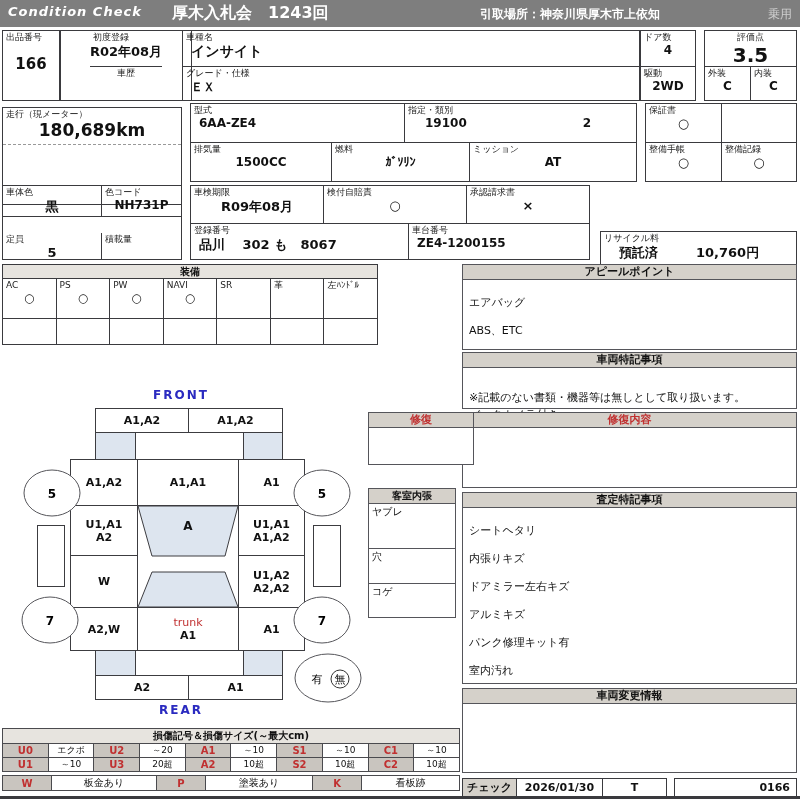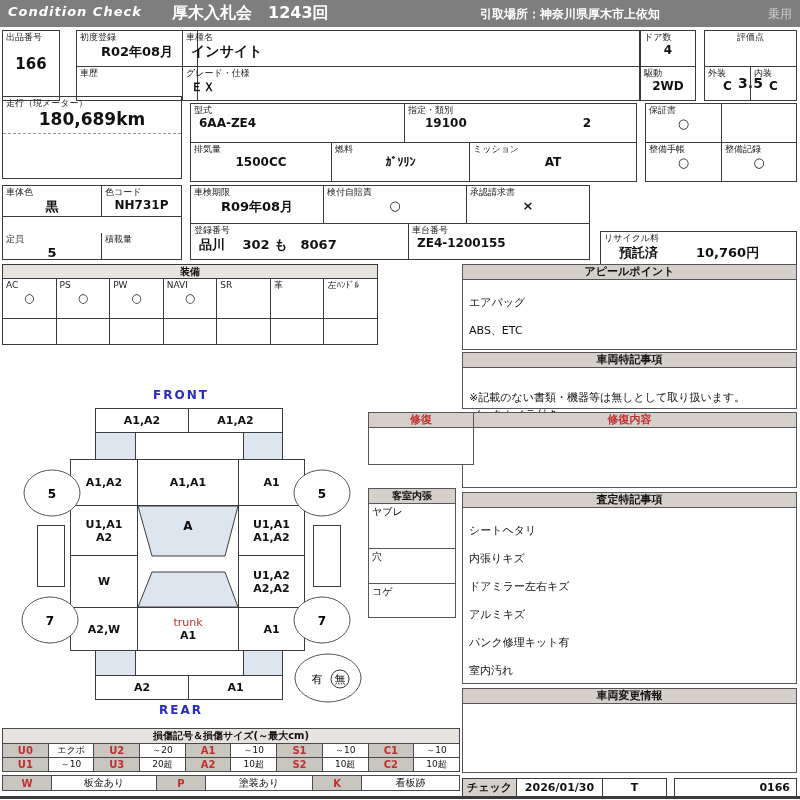--- a/index.html
+++ b/index.html
@@ -36,21 +36,21 @@
     <span style="left:8px;font-style:italic;font-weight:bold;font-size:13px;letter-spacing:1px;">Condition  Check</span>
     <span style="left:172px;font-weight:bold;font-size:16px;top:3px;">厚木入札会　1243回</span>
     <span style="left:480px;font-weight:bold;font-size:12px;top:6px;">引取場所：神奈川県厚木市上依知</span>
     <span style="right:8px;left:auto;font-size:12px;top:6px;color:#cfcfcf;">乗用</span>
   </div>
 
   <div class="abs b" style="left:2px;top:30px;width:58px;height:71px;">
     <span class="lb">出品番号</span>
     <span class="vc" style="font-size:15px;margin-top:12px;">166</span>
   </div>
-  <div class="abs b col" style="left:76px;top:30px;width:122px;height:71px;">
+  <div class="abs b col" style="left:60px;top:30px;width:132px;height:71px;align-items:center;">
     <div style="height:35px;border-bottom:1px solid #3a3a3e;">
       <span class="lb">初度登録</span>
       <span class="vc" style="font-size:13px;">R02年08月</span>
     </div>
     <div style="flex:1;">
       <span class="lb">車歴</span>
       <span class="vc"></span>
     </div>
   </div>
   <div class="abs b col" style="left:182px;top:30px;width:458px;height:71px;">
@@ -69,35 +69,35 @@
       <span class="vc" style="font-size:12px;">4</span>
     </div>
     <div style="flex:1;">
       <span class="lb">駆動</span>
       <span class="vc" style="font-size:12px;">2WD</span>
     </div>
   </div>
   <div class="abs b col" style="left:704px;top:30px;width:93px;height:71px;">
     <div style="height:35px;border-bottom:1px solid #3a3a3e;text-align:center;">
       <span class="lb" style="text-align:center;">評価点</span>
-      <span class="vc" style="font-size:14px;margin-top:32px;">3.5</span>
+      <span class="vc" style="font-size:20px;">3.5</span>
     </div>
     <div class="row" style="flex:1;">
       <div style="flex:1;border-right:1px solid #3a3a3e;">
         <span class="lb">外装</span>
         <span class="vc" style="font-size:12px;">C</span>
       </div>
       <div style="flex:1;">
         <span class="lb">内装</span>
         <span class="vc" style="font-size:12px;">C</span>
       </div>
     </div>
   </div>
 
-  <div class="abs b" style="left:2px;top:96px;width:180px;height:83px;">
+  <div class="abs b" style="left:2px;top:107px;width:180px;height:98px;">
     <span class="lb">走行（現メーター）</span>
     <span class="vc" style="font-size:17px;">180,689km</span>
     <div style="border-top:1px dashed #999;margin-top:4px;"></div>
   </div>
   <div class="abs b col" style="left:190px;top:103px;width:447px;height:79px;">
     <div class="row" style="height:38px;border-bottom:1px solid #3a3a3e;">
       <div style="width:213px;border-right:1px solid #3a3a3e;">
         <span class="lb">型式</span>
         <span class="vc" style="text-align:left;padding-left:8px;font-size:12px;">6AA-ZE4</span>
       </div>

